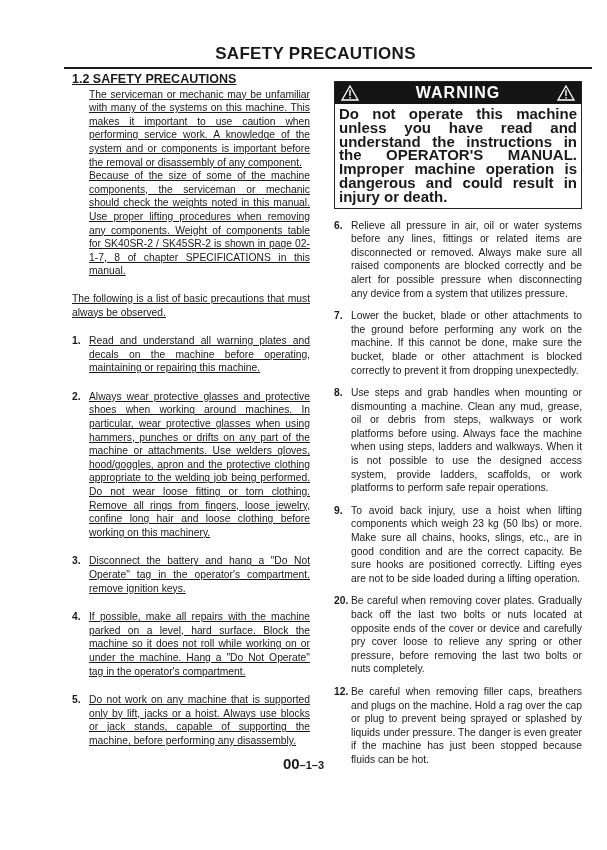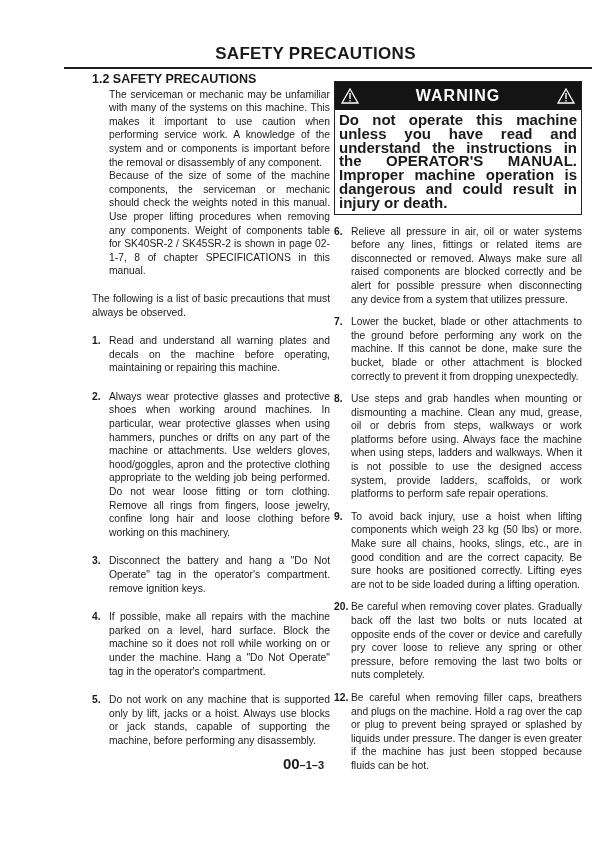--- a/index.html
+++ b/index.html
@@ -1,33 +1,33 @@
 <!DOCTYPE html>
 <html><head>
 <meta charset="utf-8">
 <style>
   html, body { margin: 0; padding: 0; background: #ffffff; }
   body { width: 607px; height: 850px; position: relative; overflow: hidden;
          font-family: "Liberation Sans", sans-serif; color: #1a1a1a; }
   .page-title { position: absolute; left: 12px; width: 607px; top: 44px; text-align: center;
                 font-weight: bold; font-size: 17px; letter-spacing: 0.3px; }
   .title-rule { position: absolute; left: 64px; width: 528px; top: 67px; height: 2px; background: #1a1a1a; }
-  .col-left { position: absolute; left: 92px; top: 73px; width: 238px; font-size: 10.3px; line-height: 13.6px; }
+  .col-left { position: absolute; left: 72px; top: 73px; width: 238px; font-size: 10.3px; line-height: 13.6px; text-decoration: underline; }
   .col-right { position: absolute; left: 334px; top: 81px; width: 248px; font-size: 10.3px; line-height: 13.6px; }
   .section-heading { font-weight: bold; font-size: 12.5px; margin: 0 0 1px 0; }
   .intro { margin: 0 0 0 17px; text-align: justify; }
   .lead { margin: 14px 0 0 0; text-align: justify; }
   ol { list-style: none; margin: 0; padding: 0; }
   .item { position: relative; padding-left: 17px; text-align: justify; }
   .col-left .item { margin-top: 15px; }
   .col-right .item { margin-top: 9px; }
   .item-num { position: absolute; left: 0; top: 0; font-weight: bold; }
   .col-right .item.two-digit { padding-left: 17px; }
   .warning-box { border: 1px solid #222; width: 246px; margin-bottom: 10px; }
-  .warning-header { background: #141414; color: #ffffff; height: 28px; display: flex;
+  .warning-header { background: #141414; color: #ffffff; height: 22px; display: flex;
                     align-items: center; justify-content: space-between; padding: 0 6px; }
   .warning-label { font-weight: bold; font-size: 16px; letter-spacing: 1px; }
   .warn-icon { width: 18px; height: 16px; }
   .warning-body { font-weight: bold; font-size: 15px; line-height: 13.8px; padding: 3px 4px 4px 4px; text-align: justify; }
   .page-number { position: absolute; left: 0; width: 607px; top: 755px; text-align: center; font-weight: bold; font-size: 15px; }
   .page-number .suffix { font-size: 11px; }
 </style>
 </head>
 <body>
 

